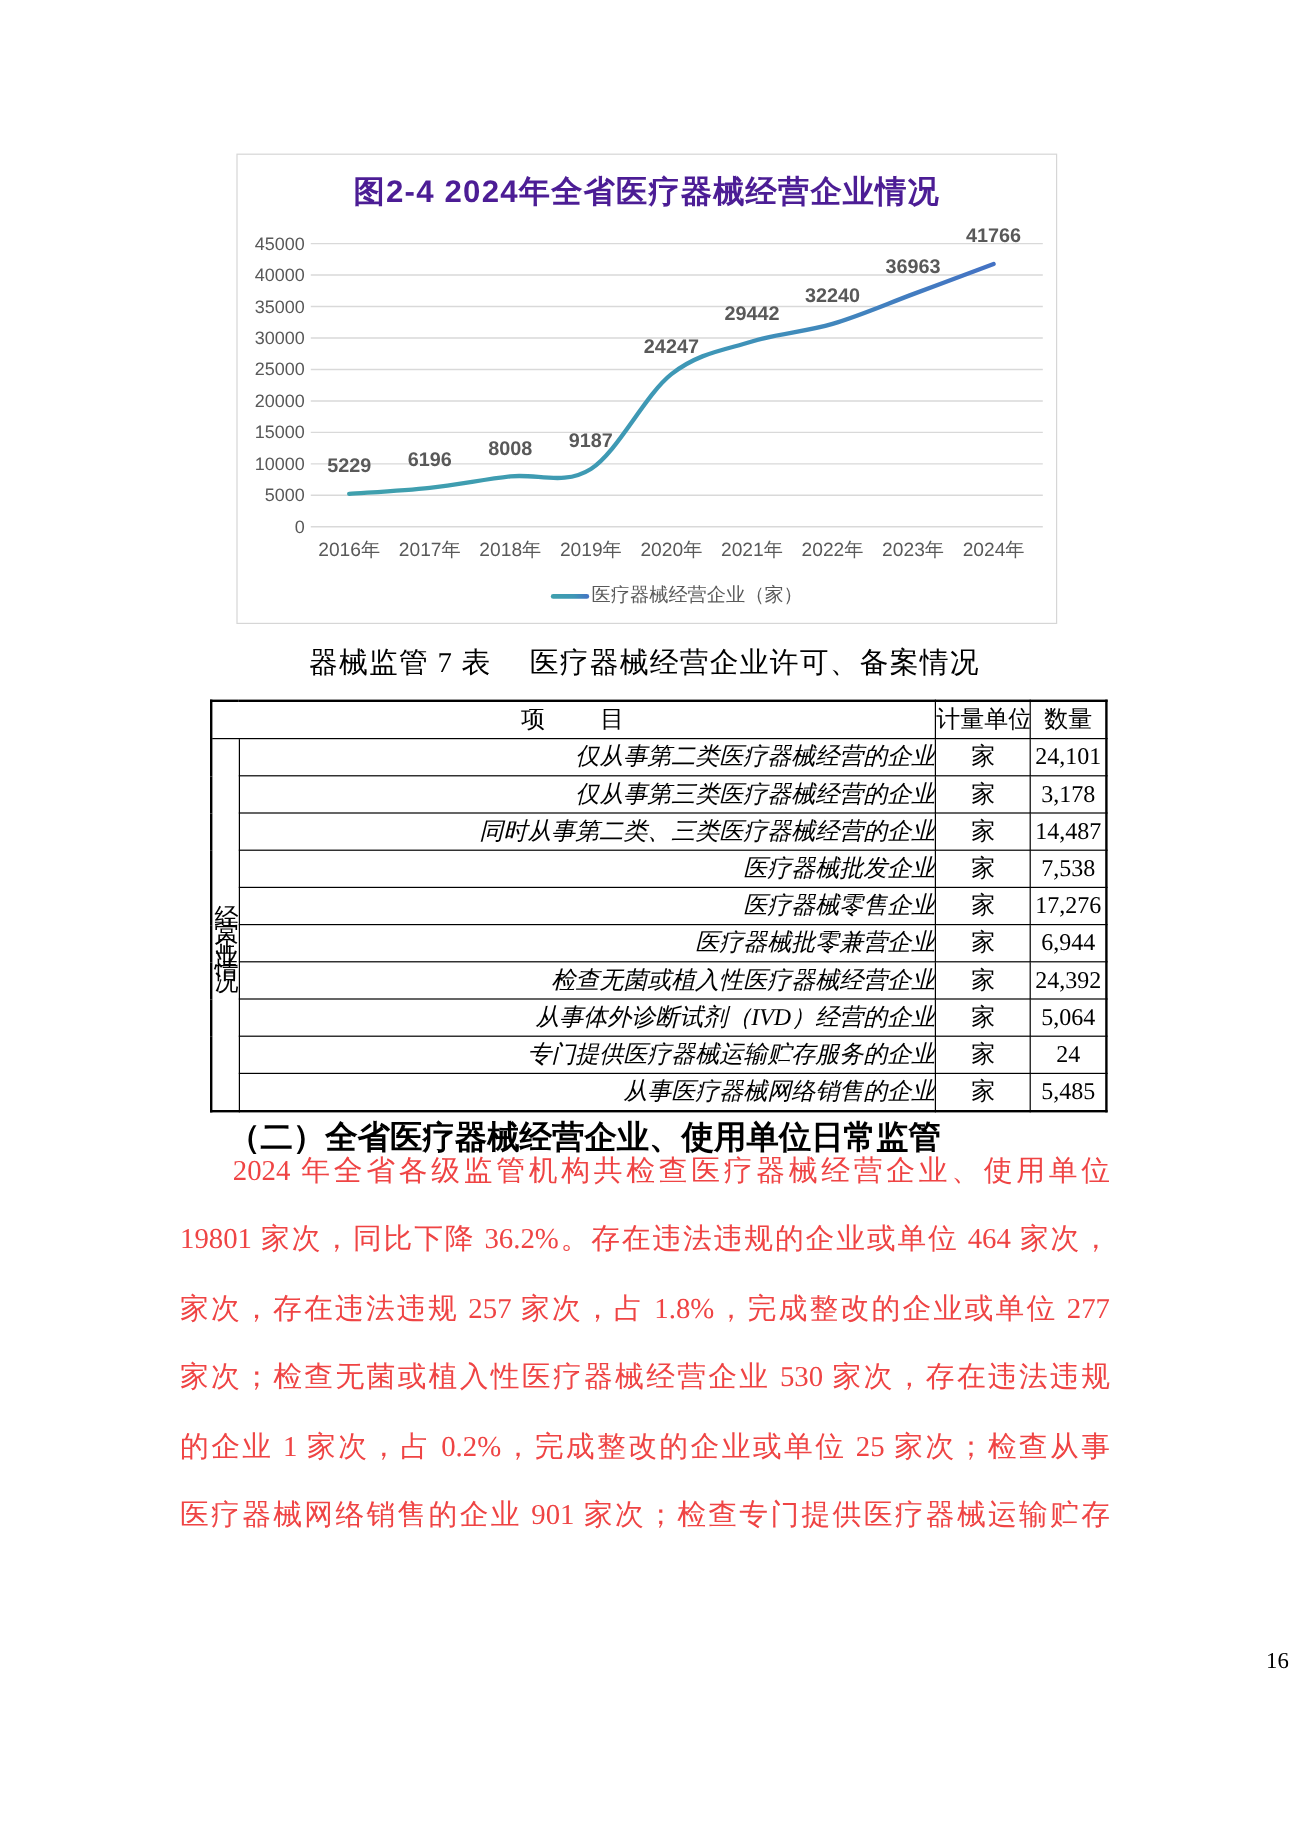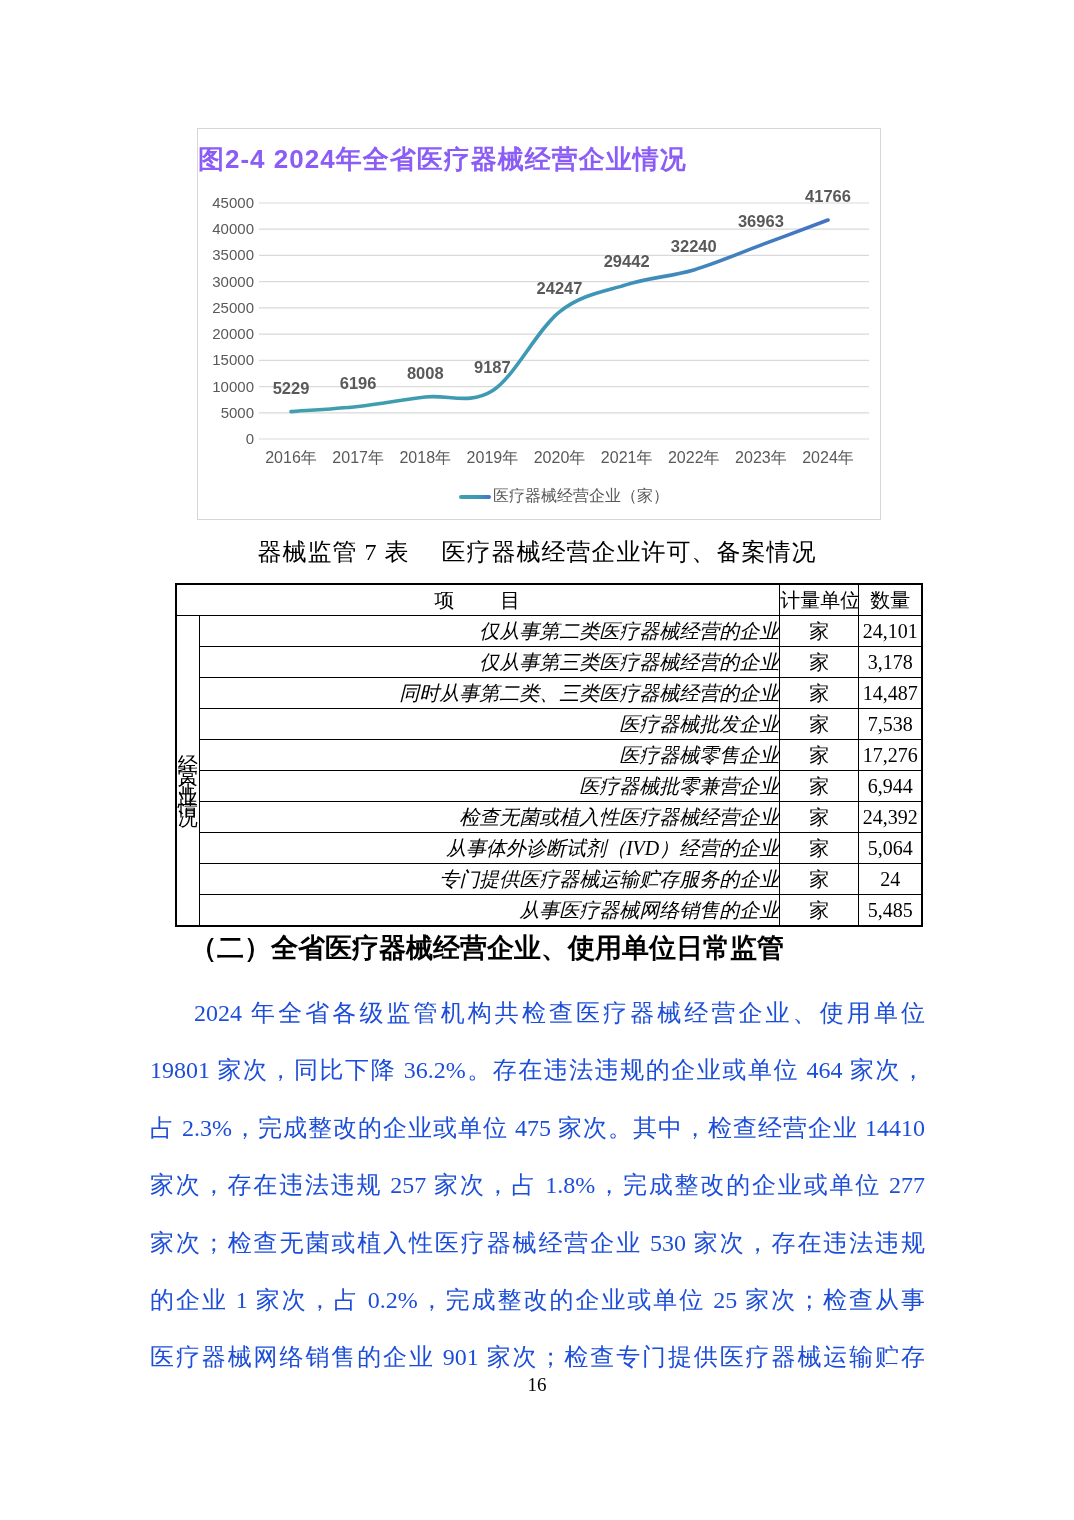--- a/index.html
+++ b/index.html
@@ -7,23 +7,23 @@
     position:relative;width:1074px;height:1520px;background:#ffffff;overflow:hidden;
     font-family:"Liberation Serif","DejaVu Serif",serif;color:#111111;
   }
 
   
   .chart-card{
     position:absolute;left:197px;top:128px;width:684px;height:392px;
     background:#ffffff;border:1.5px solid #d6d6d6;box-sizing:border-box;
   }
   .chart-title{
-    position:absolute;top:13px;left:0;right:0;text-align:left;
+    position:absolute;top:13px;left:0;right:0;text-align:center;
     font-family:"Liberation Sans","DejaVu Sans",sans-serif;
-    font-weight:bold;font-size:26px;color:#8b5cf6;letter-spacing:1px;
+    font-weight:bold;font-size:26px;color:#4c1d95;letter-spacing:1px;
   }
   .chart-svg{position:absolute;left:0;top:0;width:684px;height:392px;}
   .ytick{font-family:"Liberation Sans","DejaVu Sans",sans-serif;font-size:15px;fill:#595959;}
   .xtick{font-family:"Liberation Sans","DejaVu Sans",sans-serif;font-size:16px;fill:#595959;}
   .dlabel{font-family:"Liberation Sans","DejaVu Sans",sans-serif;font-size:16.5px;font-weight:600;fill:#595959;}
   .chart-legend{
     position:absolute;bottom:12px;left:61px;width:610px;
     display:flex;justify-content:center;align-items:center;gap:2px;
     font-family:"Liberation Sans","DejaVu Sans",sans-serif;font-size:16px;color:#595959;
   }
@@ -52,27 +52,27 @@
     text-align:center;letter-spacing:11px;font-size:20px;padding:0;
   }
 
   
   .section-heading{
     position:absolute;top:930px;left:150px;width:800px;
     font-family:"Liberation Sans","DejaVu Sans",sans-serif;
     font-weight:bold;font-size:27px;color:#000;padding-left:40px;box-sizing:border-box;
   }
   .body-para{
-    position:absolute;top:985px;left:150px;width:775px;
-    font-size:24px;line-height:57.4px;color:#1d4ed8;
+    position:absolute;top:948px;left:150px;width:775px;
+    font-size:24px;line-height:57.4px;color:#ef4444;
   }
   .para-line{text-align:justify;text-align-last:justify;text-justify:inter-character;}
   .para-line.indent{text-indent:44px;}
   .page-number{
-    position:absolute;top:1374px;left:0;width:100%;text-align:center;
+    position:absolute;top:1374px;left:0;width:100%;text-align:right;
     font-size:19px;color:#000;
   }
 </style>
 </head>
 <body>
 
 <div class="page">
 
   <div class="chart-card">
     <svg class="chart-svg" id="plot" viewBox="0 0 684 392">
@@ -207,21 +207,20 @@
           <td class="center">5,485</td>
         </tr>
       </tbody>
   </table>
 
   <div class="section-heading">（二）全省医疗器械经营企业、使用单位日常监管</div>
 
   <div class="body-para">
       <div class="para-line indent">2024 年全省各级监管机构共检查医疗器械经营企业、使用单位</div>
       <div class="para-line">19801 家次，同比下降 36.2%。存在违法违规的企业或单位 464 家次，</div>
-      <div class="para-line">占 2.3%，完成整改的企业或单位 475 家次。其中，检查经营企业 14410</div>
       <div class="para-line">家次，存在违法违规 257 家次，占 1.8%，完成整改的企业或单位 277</div>
       <div class="para-line">家次；检查无菌或植入性医疗器械经营企业 530 家次，存在违法违规</div>
       <div class="para-line">的企业 1 家次，占 0.2%，完成整改的企业或单位 25 家次；检查从事</div>
       <div class="para-line">医疗器械网络销售的企业 901 家次；检查专门提供医疗器械运输贮存</div>
     </div>
 
   <div class="page-number">16</div>
 </div>
 
 </body></html>

